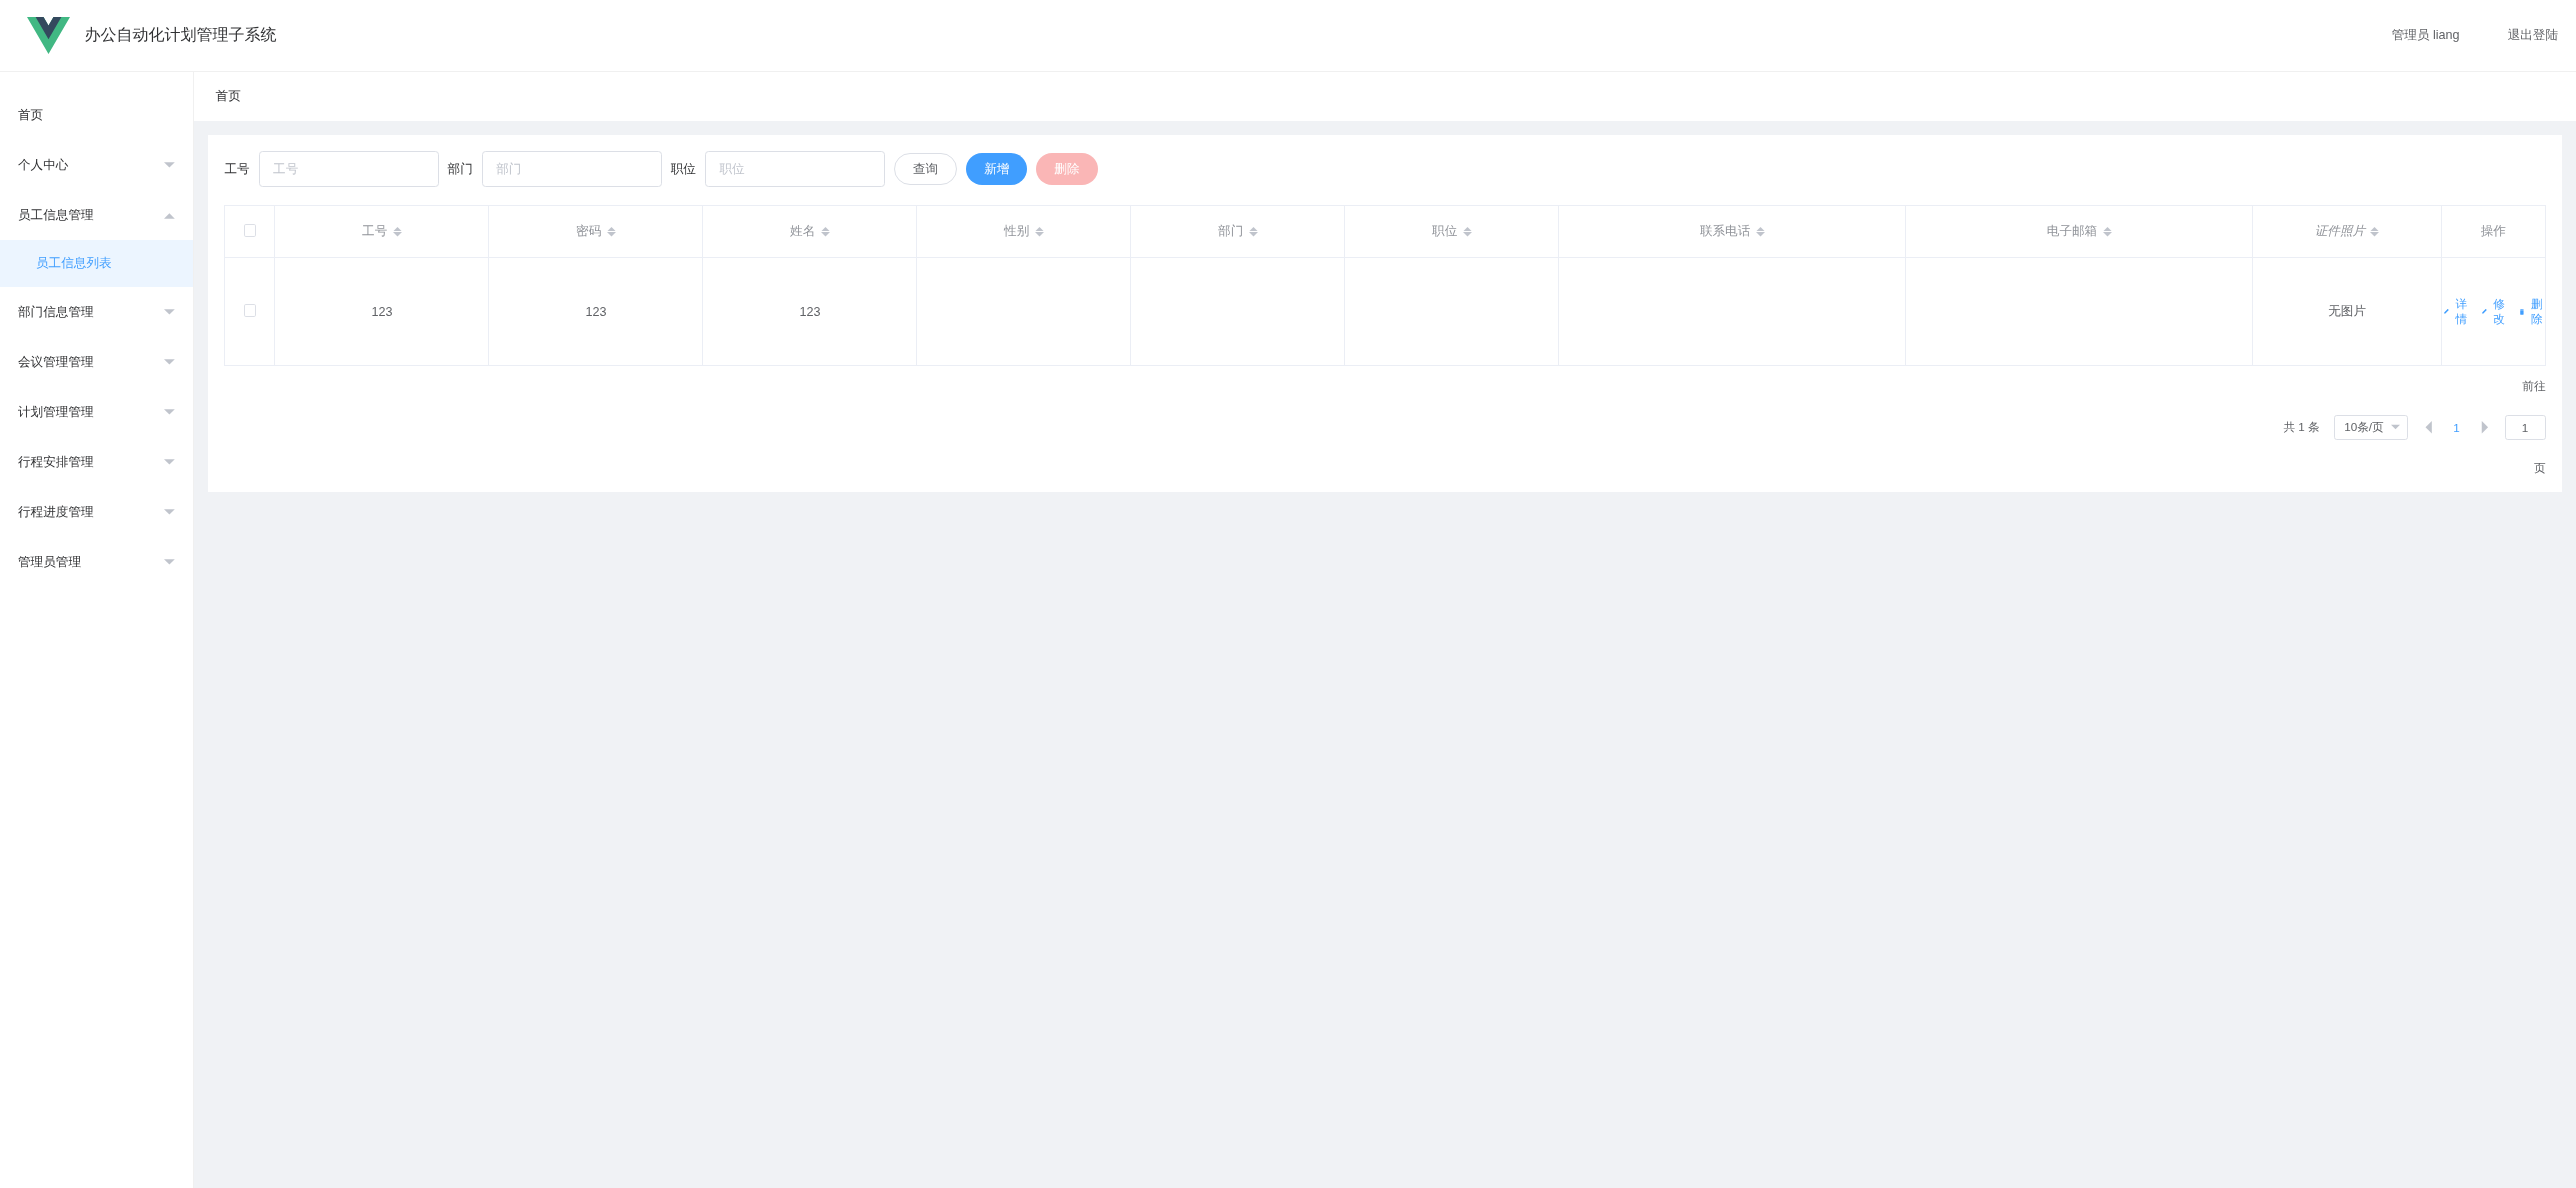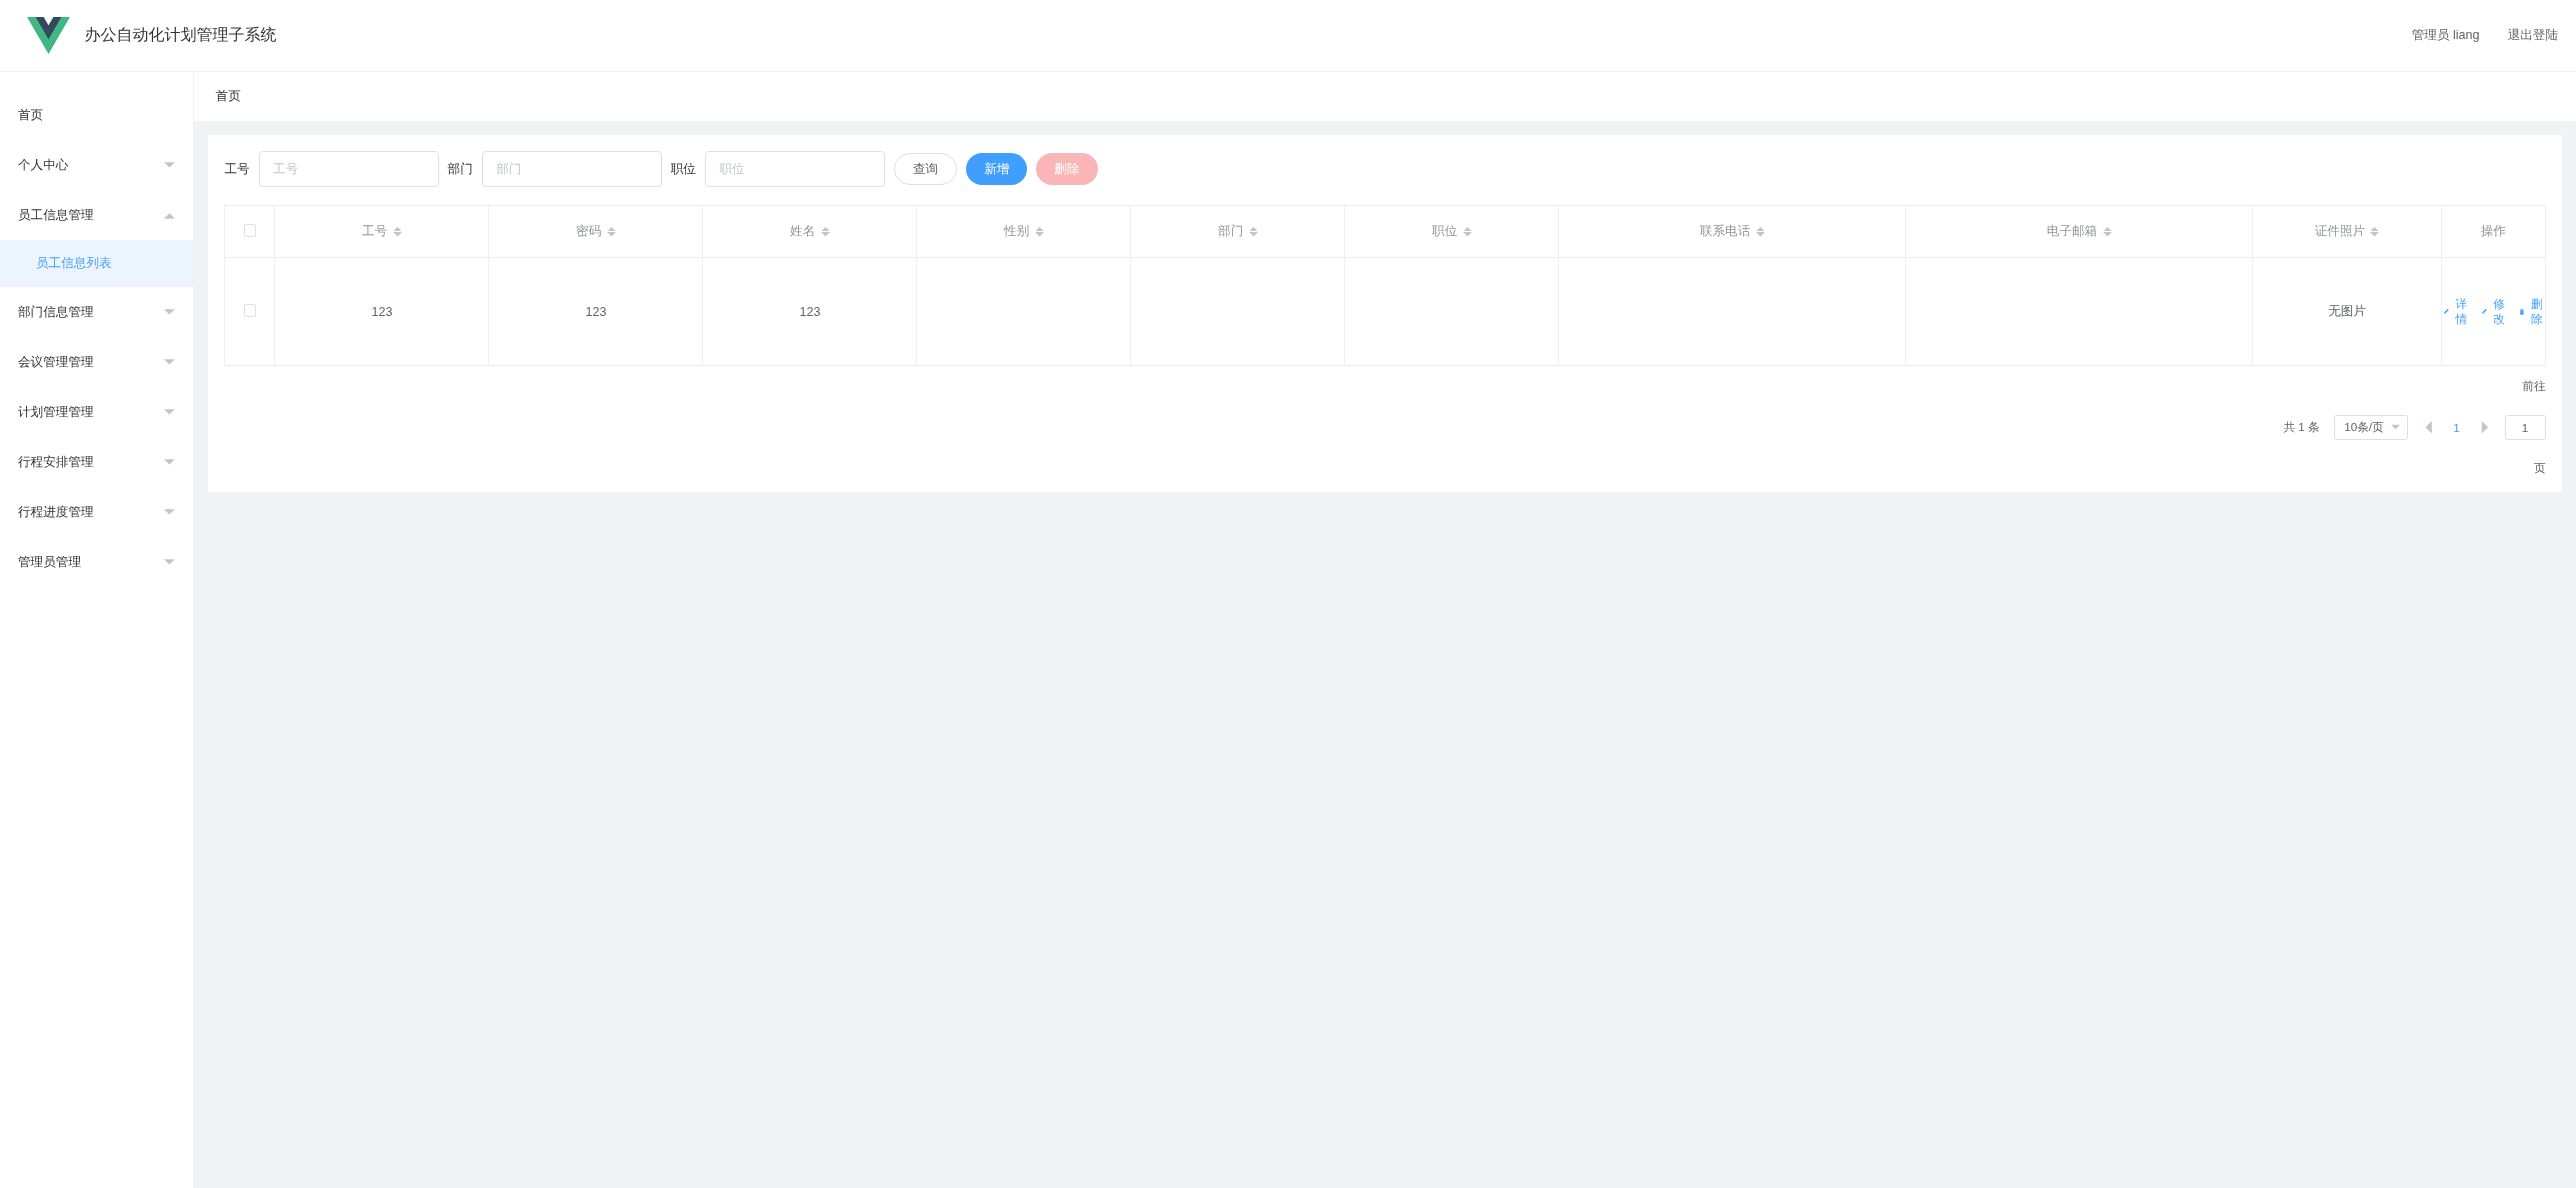--- a/index.html
+++ b/index.html
@@ -9,21 +9,21 @@
       height: 72px;
       display: flex;
       align-items: center;
       justify-content: space-between;
       padding: 0 18px 0 27px;
       border-bottom: 0.9px solid #f0f0f0;
     }
     .header-left { display: flex; align-items: center; gap: 14.4px; }
     .logo { width: 43px; height: 43px; }
     .system-title { font-size: 16px; color: #303133; font-weight: 500; }
-    .header-right { display: flex; align-items: center; gap: 28px; color: #606266; text-align: center; }
+    .header-right { display: flex; align-items: center; gap: 48px; color: #606266; text-align: center; }
     .header-right span { cursor: pointer; }
     
     .container { display: flex; height: calc(100vh - 58px); }
     
     .sidebar {
       width: 194px;
       border-right: 0.9px solid #f0f0f0;
       padding-top: 18px;
       flex-shrink: 0;
     }
@@ -341,21 +341,21 @@
                   <span>电子邮箱</span>
                   <span class="sort-icons">
                     <svg viewBox="0 0 10 5">
                       <path d="M5 0L0 5h10z" fill="#c0c4cc"></path>
                     </svg>
                     <svg viewBox="0 0 10 5">
                       <path d="M0 0h10L5 5z" fill="#c0c4cc"></path>
                     </svg>
                   </span>
                 </div></th>
-              <th style="width: 189px;"><div class="th-content">
+              <th style="width: 189px; font-style: italic;"><div class="th-content">
                   <span>证件照片</span>
                   <span class="sort-icons">
                     <svg viewBox="0 0 10 5">
                       <path d="M5 0L0 5h10z" fill="#c0c4cc"></path>
                     </svg>
                     <svg viewBox="0 0 10 5">
                       <path d="M0 0h10L5 5z" fill="#c0c4cc"></path>
                     </svg>
                   </span>
                 </div></th>

